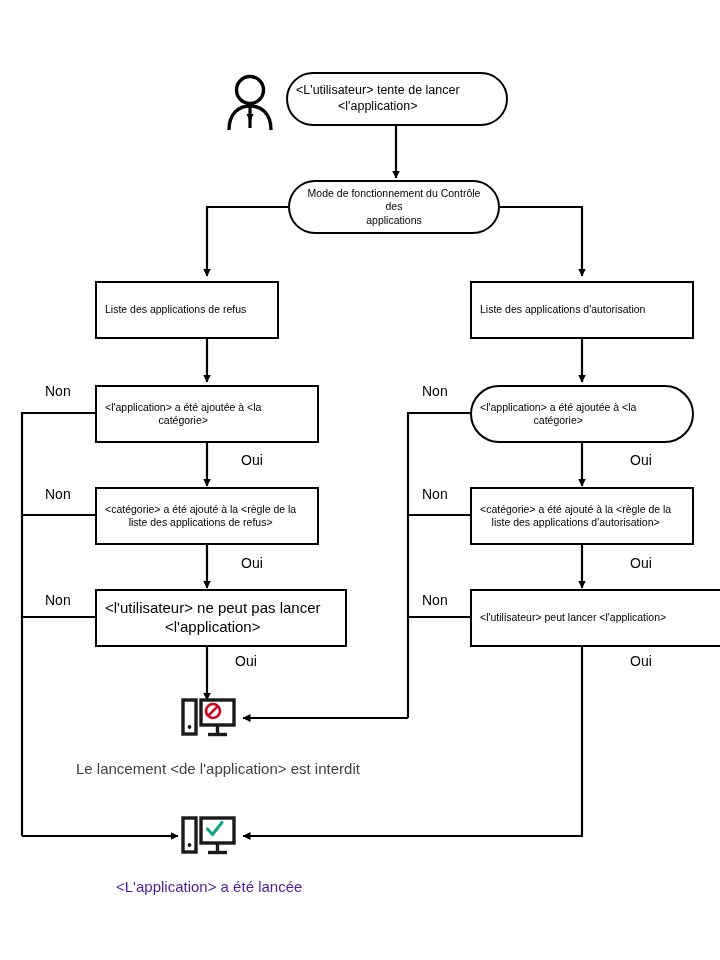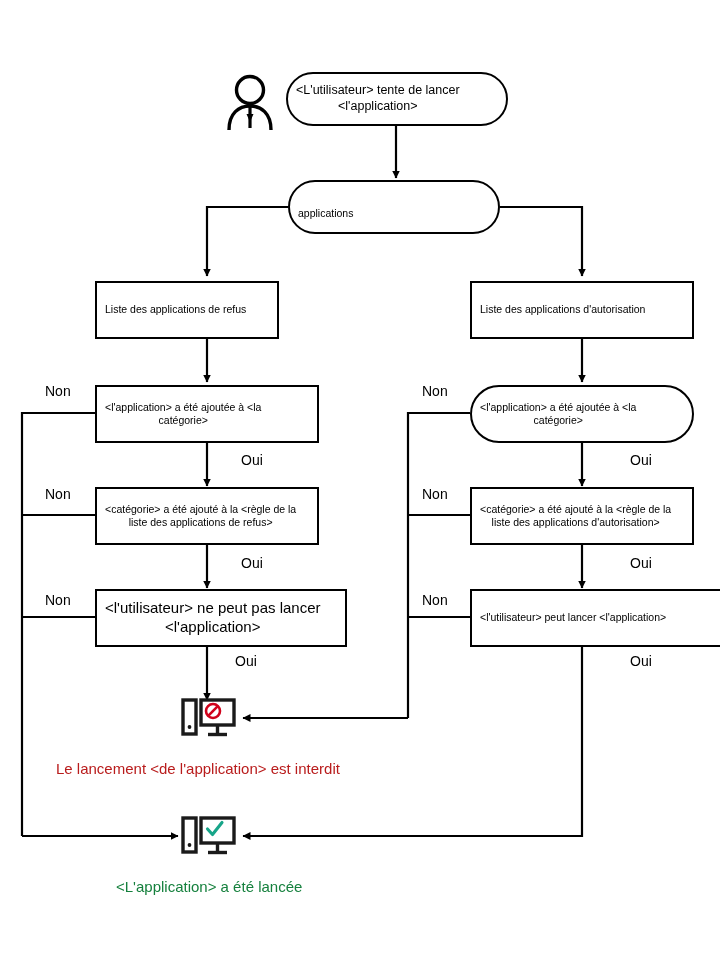--- a/index.html
+++ b/index.html
@@ -106,21 +106,21 @@
 
 <div class="node stadium" style="left:286px; top:72px; width:222px; height:54px; font-size:12.5px;">
   <span>
     <span>&lt;L'utilisateur&gt; tente de lancer</span><br>
     <span>&lt;l'application&gt;</span>
   </span>
 </div>
 
 <div class="node stadium" style="left:288px; top:180px; width:212px; height:54px; font-size:10.5px;">
   <span>
-    <br>
+    <span>Mode de fonctionnement du Contrôle des</span><br>
     <span>applications</span>
   </span>
 </div>
 
 <div class="node rect" style="left:95px; top:281px; width:184px; height:58px; font-size:10.5px;">
   <span>Liste des applications de refus</span>
 </div>
 
 <div class="node rect" style="left:470px; top:281px; width:224px; height:58px; font-size:10.5px;">
   <span>Liste des applications d'autorisation</span>
@@ -185,25 +185,25 @@
   <svg width="55" height="44" viewBox="0 0 55 44">
     <rect x="2" y="3" width="13" height="34" fill="none" stroke="#1a1a1a" stroke-width="3.4"></rect>
     <circle cx="8.5" cy="30" r="1.9" fill="#1a1a1a"></circle>
     <rect x="20" y="3" width="33" height="25" fill="none" stroke="#1a1a1a" stroke-width="3.4"></rect>
     <path d="M36.5,28 L36.5,36" stroke="#1a1a1a" stroke-width="3.4"></path>
     <path d="M27,37.5 L46,37.5" stroke="#1a1a1a" stroke-width="3.4"></path>
     <circle cx="32" cy="14" r="7" fill="none" stroke="#d0021b" stroke-width="2.6"></circle>
     <path d="M27.2,18.8 L36.8,9.2" stroke="#d0021b" stroke-width="2.6"></path>
   </svg>
 </div>
-<div class="caption" style="left:56px; top:760px; color:#b91c1c;">Le lancement &lt;de l'application&gt; est interdit</div>
+<div class="caption" style="left:76px; top:760px; color:#404040;">Le lancement &lt;de l'application&gt; est interdit</div>
 
 <div class="icon-box" style="left:181px; top:815px; width:55px; height:44px;">
   <svg width="55" height="44" viewBox="0 0 55 44">
     <rect x="2" y="3" width="13" height="34" fill="none" stroke="#1a1a1a" stroke-width="3.4"></rect>
     <circle cx="8.5" cy="30" r="1.9" fill="#1a1a1a"></circle>
     <rect x="20" y="3" width="33" height="25" fill="none" stroke="#1a1a1a" stroke-width="3.4"></rect>
     <path d="M36.5,28 L36.5,36" stroke="#1a1a1a" stroke-width="3.4"></path>
     <path d="M27,37.5 L46,37.5" stroke="#1a1a1a" stroke-width="3.4"></path>
     <path d="M26.5,14 L31.5,19.5 L41,7.5" fill="none" stroke="#17a589" stroke-width="3.1" stroke-linecap="round" stroke-linejoin="round"></path>
   </svg>
 </div>
-<div class="caption" style="left:116px; top:878px; color:#15803d;">&lt;L'application&gt; a été lancée</div>
+<div class="caption" style="left:116px; top:878px; color:#4c1d95;">&lt;L'application&gt; a été lancée</div>
 
 </body></html>

